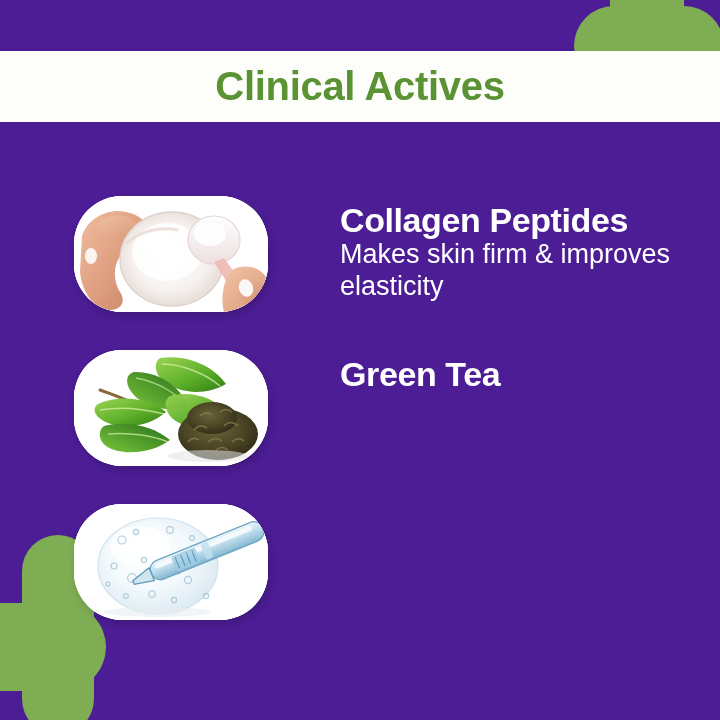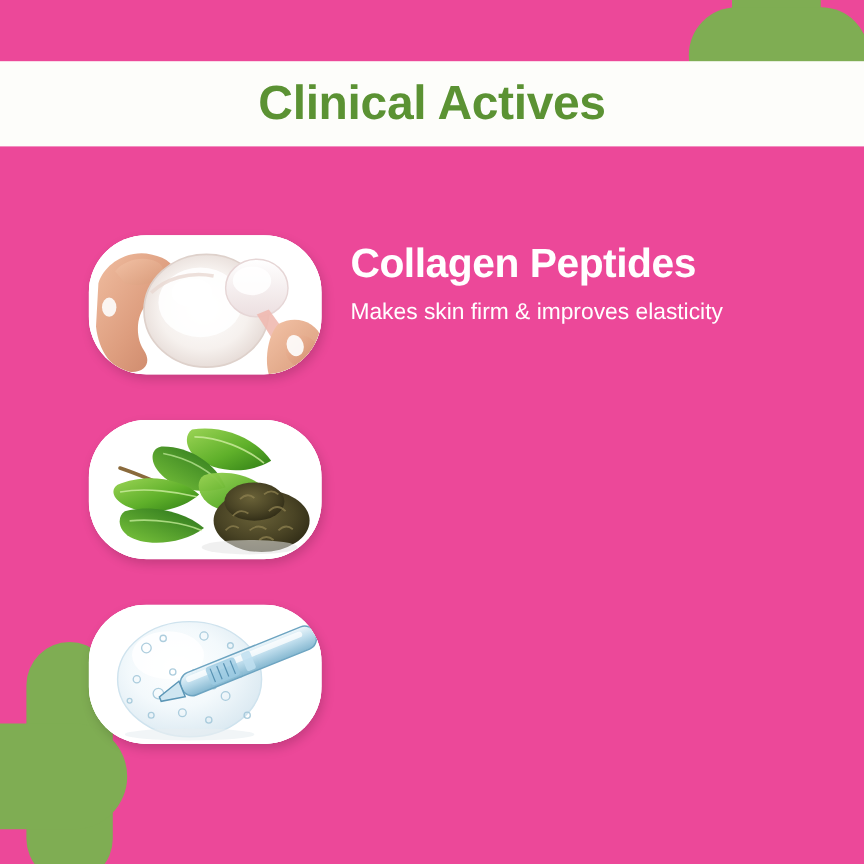--- a/index.html
+++ b/index.html
@@ -6,21 +6,21 @@
 
   html, body {
     width:720px; height:720px;
     overflow:hidden;
     font-family:"Liberation Sans", sans-serif;
   }
 
   #poster {
     position:relative;
     width:720px; height:720px;
-    background:#ec4899;
+    background:#4c1d95;
     overflow:hidden;
   }
 
   
   .deco { position:absolute; }
   .deco .bar {
     position:absolute;
     background:#7fad53;
   }
 
@@ -69,20 +69,21 @@
     width:720px;
     z-index:4;
   }
   .row {
     position:relative;
     display:flex;
     align-items:flex-start;
     padding-left:74px;
     margin-bottom:38px;
     height:116px;
+    gap:48px;
   }
 
   .thumb-wrap {
     position:relative;
     flex:0 0 auto;
     width:194px; height:116px;
   }
   .thumb {
     position:absolute;
     inset:0;
@@ -100,24 +101,24 @@
   .row-title {
     color:#ffffff;
     font-size:34px;
     font-weight:bold;
     line-height:1.06;
     letter-spacing:-0.4px;
     white-space:nowrap;
   }
   .row-desc {
     color:#ffffff;
-    font-size:19px;
+    font-size:27px;
     font-weight:normal;
     line-height:1.2;
-    margin-top:12px;
+    margin-top:0;
     max-width:362px;
   }
 
   
   .scene { position:absolute; inset:0; }
 
   
   .sc-bowl-hand { background:#ffffff; }
 
   
@@ -250,20 +251,21 @@
                 <path d="M146 62 q6 -5 12 0"></path>
                 <path d="M114 92 q5 -6 11 -2"></path>
                 <path d="M142 100 q6 -5 12 0"></path>
               </g>
               <ellipse cx="134" cy="106" rx="40" ry="6" fill="#e4e4e4" opacity="0.55"></ellipse>
             </svg>
           </div>
         </div>
       </div>
       <div class="row-text">
+        <div class="row-title">Green Tea</div>
       </div>
     </div>
 
     <div class="row">
       <div class="thumb-wrap">
         <div class="thumb">
           <div class="scene sc-gel">
             <svg viewBox="0 0 194 116" preserveAspectRatio="xMidYMid slice">
               <defs>
                 <radialGradient id="gelG" cx="42%" cy="40%" r="62%">

